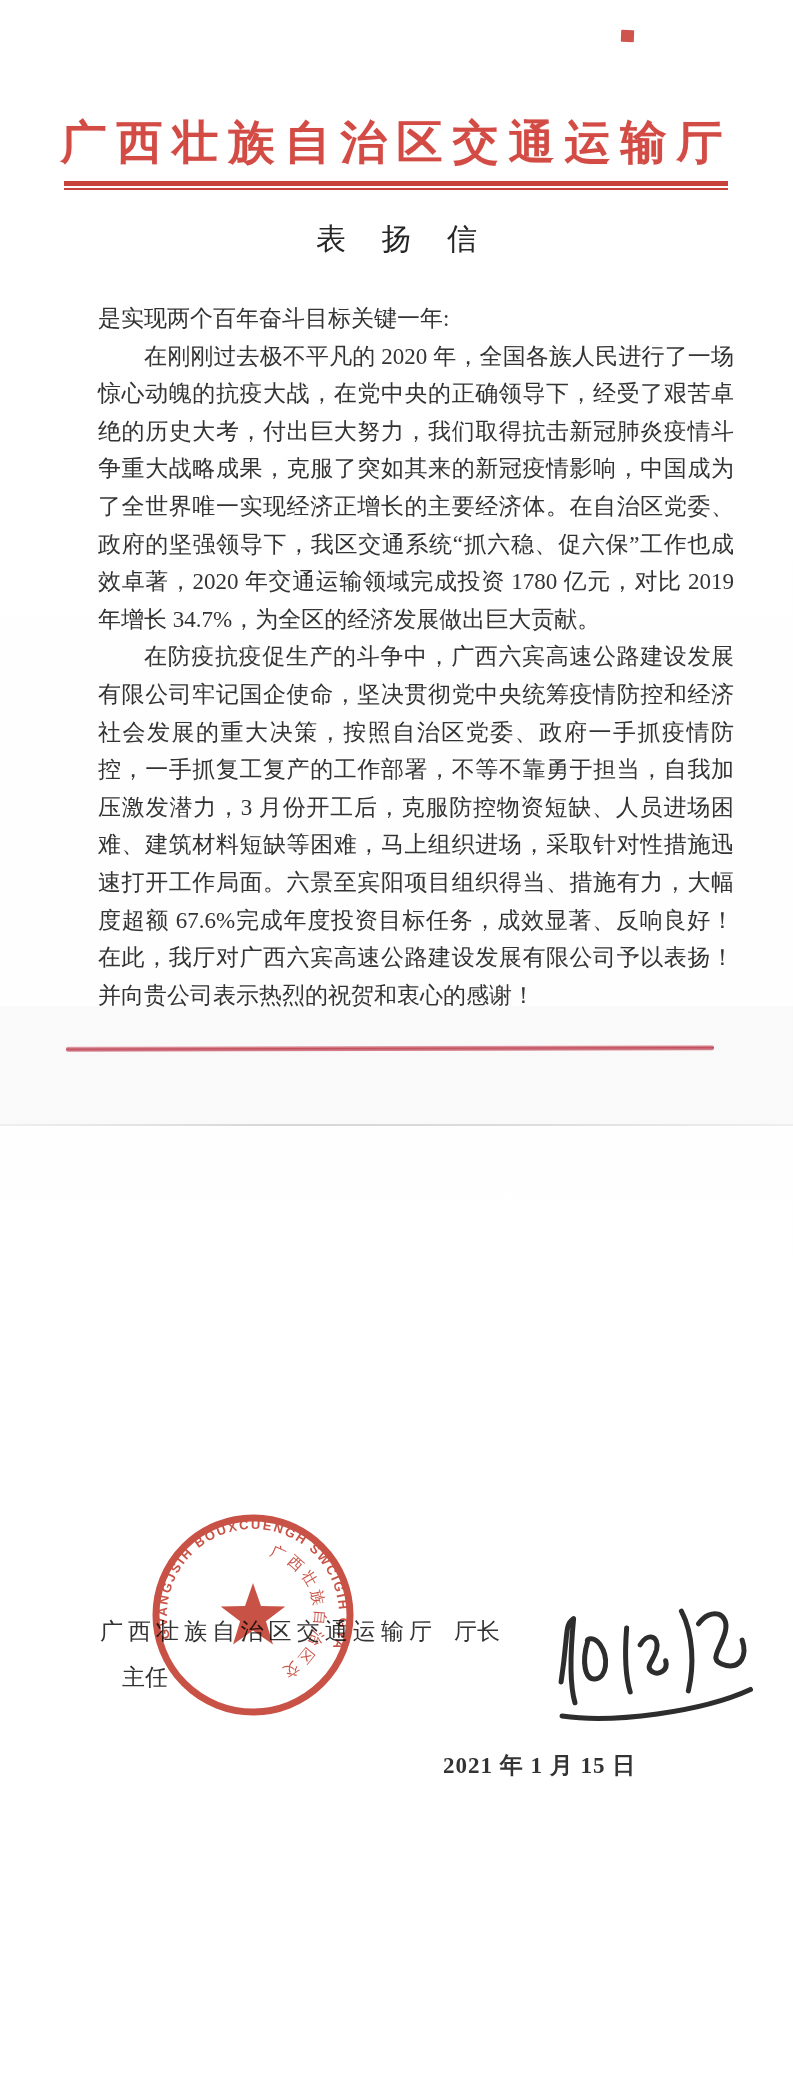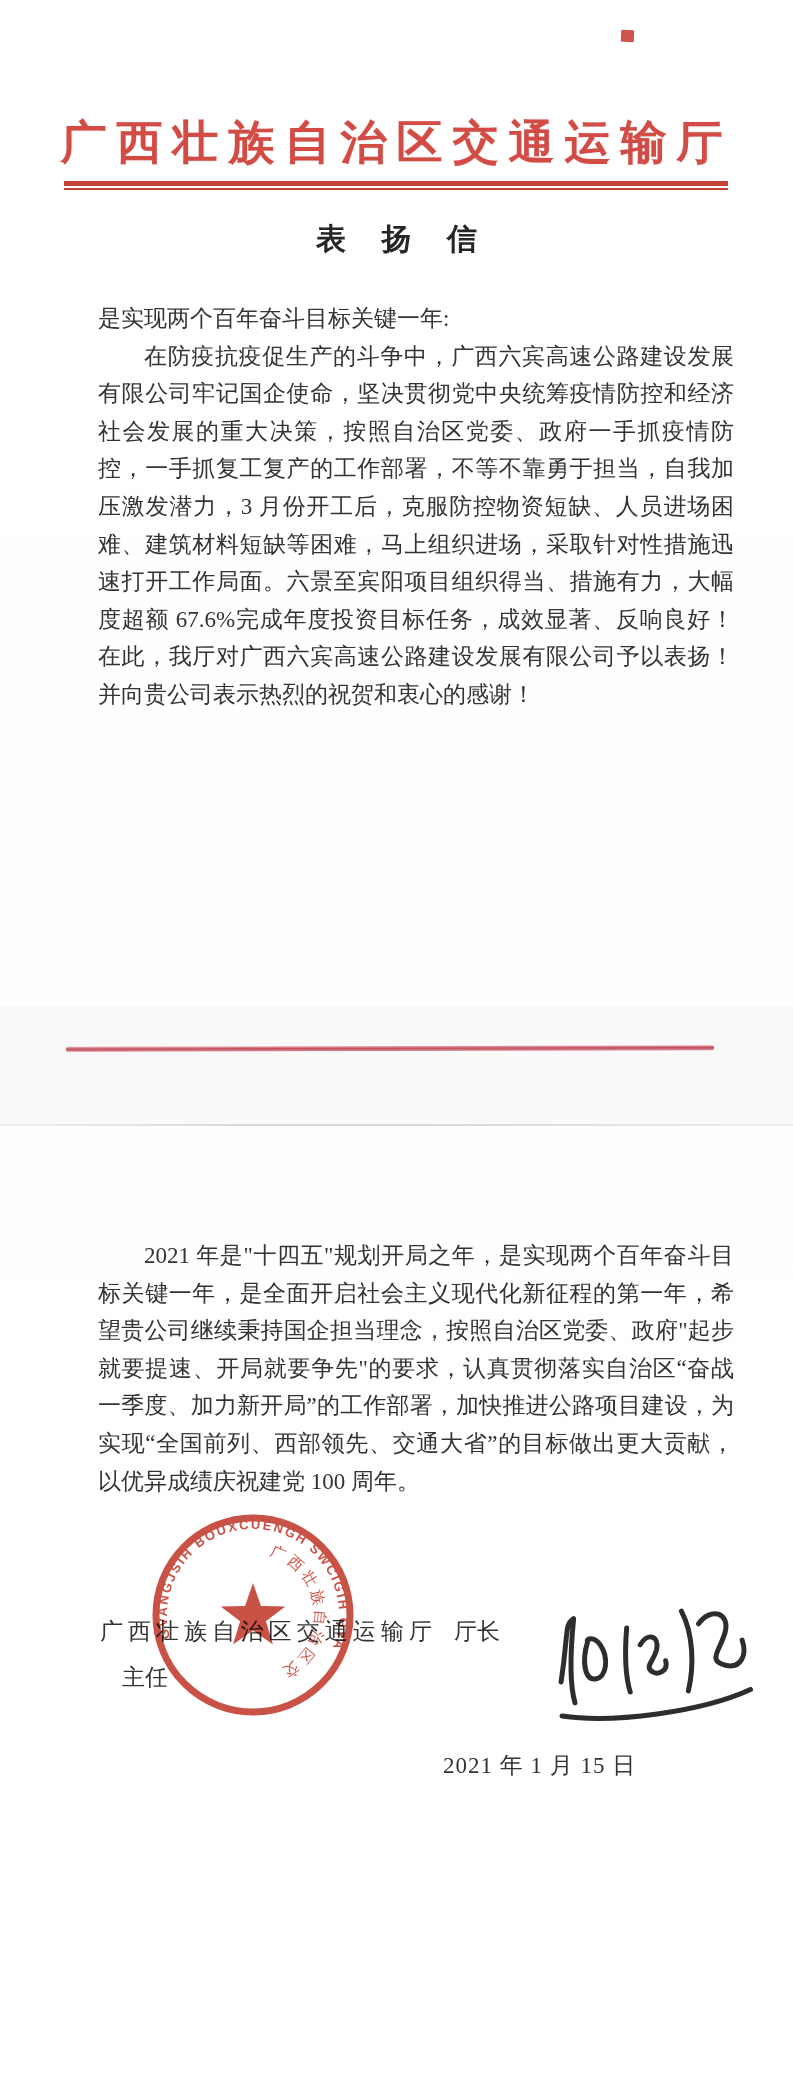--- a/index.html
+++ b/index.html
@@ -46,21 +46,21 @@
   .rule-thick { height: 5px; background: #c8423c; }
   .rule-gap { height: 2px; }
   .rule-thin { height: 2px; background: #c8423c; }
 
   .doc-title {
     position: absolute;
     left: 0; top: 219px;
     width: 100%;
     text-align: center;
     font-size: 30px;
-    font-weight: 700;
+    font-weight: 400;
     letter-spacing: 14px;
     color: #262626;
     text-indent: 14px; 
   }
 
   .body-text {
     position: absolute;
     left: 98px;
     width: 636px;
     font-size: 23px;
@@ -144,20 +144,21 @@
     opacity: .92;
   }
 
   .issue-date {
     position: absolute;
     left: 443px; top: 1750px;
     font-size: 23px;
     color: #333;
     letter-spacing: 1px;
     white-space: nowrap;
+    font-weight: bold;
   }
 </style>
 </head>
 <body>
 
 <div class="page">
 
   <div class="red-mark"></div>
 
   <div class="letterhead">广西壮族自治区交通运输厅</div>
@@ -165,30 +166,28 @@
   <div class="rule-wrap">
     <div class="rule-thick"></div>
     <div class="rule-gap"></div>
     <div class="rule-thin"></div>
   </div>
 
   <div class="doc-title">表 扬 信</div>
 
   <div class="body-text body-1">
     <p class="salutation">是实现两个百年奋斗目标关键一年:</p>
+    <p class="para">在刚刚过去极不平凡的 2020 年，全国各族人民进行了一场惊心动魄的抗疫大战，在党中央的正确领导下，经受了艰苦卓绝的历史大考，付出巨大努力，我们取得抗击新冠肺炎疫情斗争重大战略成果，克服了突如其来的新冠疫情影响，中国成为了全世界唯一实现经济正增长的主要经济体。在自治区党委、政府的坚强领导下，我区交通系统“抓六稳、促六保”工作也成效卓著，2020 年交通运输领域完成投资 1780 亿元，对比 2019 年增长 34.7%，为全区的经济发展做出巨大贡献。</p>
     <p class="para">在防疫抗疫促生产的斗争中，广西六宾高速公路建设发展有限公司牢记国企使命，坚决贯彻党中央统筹疫情防控和经济社会发展的重大决策，按照自治区党委、政府一手抓疫情防控，一手抓复工复产的工作部署，不等不靠勇于担当，自我加压激发潜力，3 月份开工后，克服防控物资短缺、人员进场困难、建筑材料短缺等困难，马上组织进场，采取针对性措施迅速打开工作局面。六景至宾阳项目组织得当、措施有力，大幅度超额 67.6%完成年度投资目标任务，成效显著、反响良好！在此，我厅对广西六宾高速公路建设发展有限公司予以表扬！并向贵公司表示热烈的祝贺和衷心的感谢！</p>
   </div>
 
   <div class="page1-shade"></div>
   <div class="pink-line"></div>
   <div class="page-separator"></div>
 
-  <div class="body-text body-2">
-    <p class="para">2021 年是"十四五"规划开局之年，是实现两个百年奋斗目标关键一年，是全面开启社会主义现代化新征程的第一年，希望贵公司继续秉持国企担当理念，按照自治区党委、政府"起步就要提速、开局就要争先"的要求，认真贯彻落实自治区“奋战一季度、加力新开局”的工作部署，加快推进公路项目建设，为实现“全国前列、西部领先、交通大省”的目标做出更大贡献，以优异成绩庆祝建党 100 周年。</p>
-  </div>
 
   <svg class="seal" viewBox="0 0 220 220">
     <defs>
       <path id="latinArc" d="M 29.2,139.4 A 86,86 0 1 1 190.8,139.4"></path>
       <path id="cnArc" d="M 126,50.1 A 62,62 0 0 1 141,163.7"></path>
     </defs>
     <circle cx="110" cy="110" r="97"></circle>
     <polygon class="star" points="110,78 118,101 142.3,101.5 122.9,116.2 130,139.5 110,125.6 90,139.5 97.1,116.2 77.7,101.5 102,101"></polygon>
     <text class="latin">
       <textPath href="#latinArc" startOffset="2%">GVANGJSIH BOUXCUENGH SWCIGIH GYAUHDUNGH YINHSUH DINGH</textPath>

